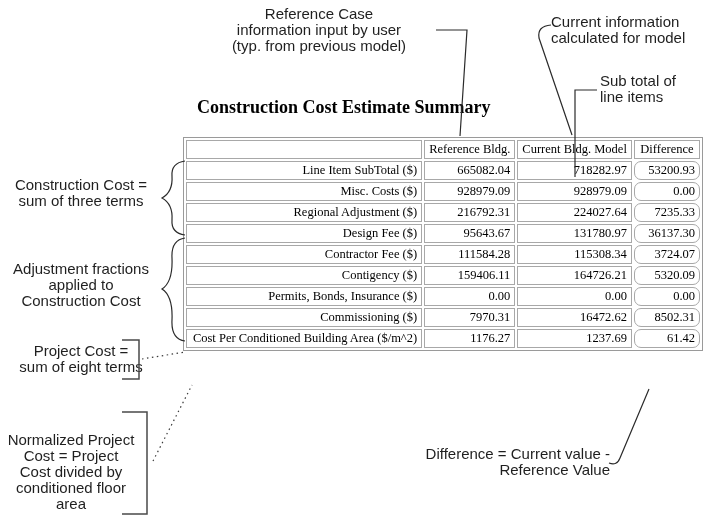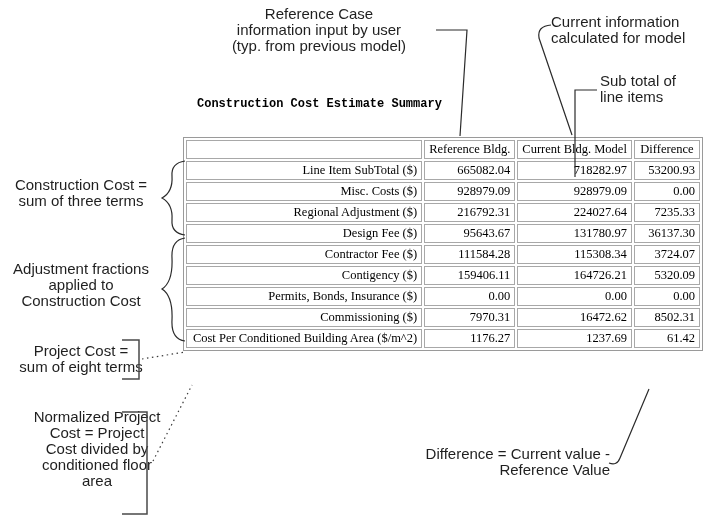--- a/index.html
+++ b/index.html
@@ -5,38 +5,38 @@
   html,body{margin:0;padding:0;background:#ffffff;}
   #figure{
     position:relative;width:703px;height:520px;background:#ffffff;overflow:hidden;
     font-family:"Liberation Sans",sans-serif;color:#1a1a1a;
   }
   .ann{position:absolute;font-size:15px;line-height:16px;color:#1f1f1f;}
   .ann.center{text-align:center;}
   .ann.right{text-align:right;}
   #figure-title{
     position:absolute;left:197px;top:97px;
-    font-family:Liberation Mono, monospace;font-weight:bold;font-size:12px;color:#000;
+    font-family:Liberation Serif, serif;font-weight:bold;font-size:18px;color:#000;
     white-space:nowrap;
   }
   table.cost{
     position:absolute;left:183px;top:137px;
     border-collapse:separate;border-spacing:2px;
     border:1px solid #9a9a9a;background:#fff;
     font-family:"Liberation Serif",serif;font-size:12.5px;color:#000;
     table-layout:fixed;
   }
   table.cost td,table.cost th{
     border:1px solid #a8a8a8;height:17px;padding:0 4px;
     white-space:nowrap;overflow:hidden;font-weight:normal;background:#fff;
   }
   td.lbl{width:228px;text-align:right;}
   td.num1{width:76px;text-align:right;}
   td.num2{width:98px;text-align:right;}
-  td.num3{width:59px;text-align:right;}
+  td.num3{width:59px;text-align:right;border-radius:7px;}
   th.h{text-align:center;}
   svg#overlay{position:absolute;left:0;top:0;pointer-events:none;z-index:5;}
 </style>
 </head>
 <body>
 
 <div id="figure">
 
   <div class="ann center" style="left:203px;top:6px;width:232px;">
     <div>Reference Case</div>
@@ -65,21 +65,21 @@
     <div>Adjustment fractions</div>
     <div>applied to</div>
     <div>Construction Cost</div>
   </div>
 
   <div class="ann center" style="left:0px;top:343px;width:130px;padding-left:16px;">
     <div>Project Cost =</div>
     <div>sum of eight terms</div>
   </div>
 
-  <div class="ann center" style="left:5px;top:409px;width:132px;margin-left:26px;">
+  <div class="ann center" style="left:5px;top:432px;width:132px;">
     <div>Normalized Project</div>
     <div>Cost = Project</div>
     <div>Cost divided by</div>
     <div>conditioned floor</div>
     <div>area</div>
   </div>
 
   <div class="ann right" style="left:398px;top:446px;width:212px;">
     <div>Difference = Current value -</div>
     <div>Reference Value</div>

